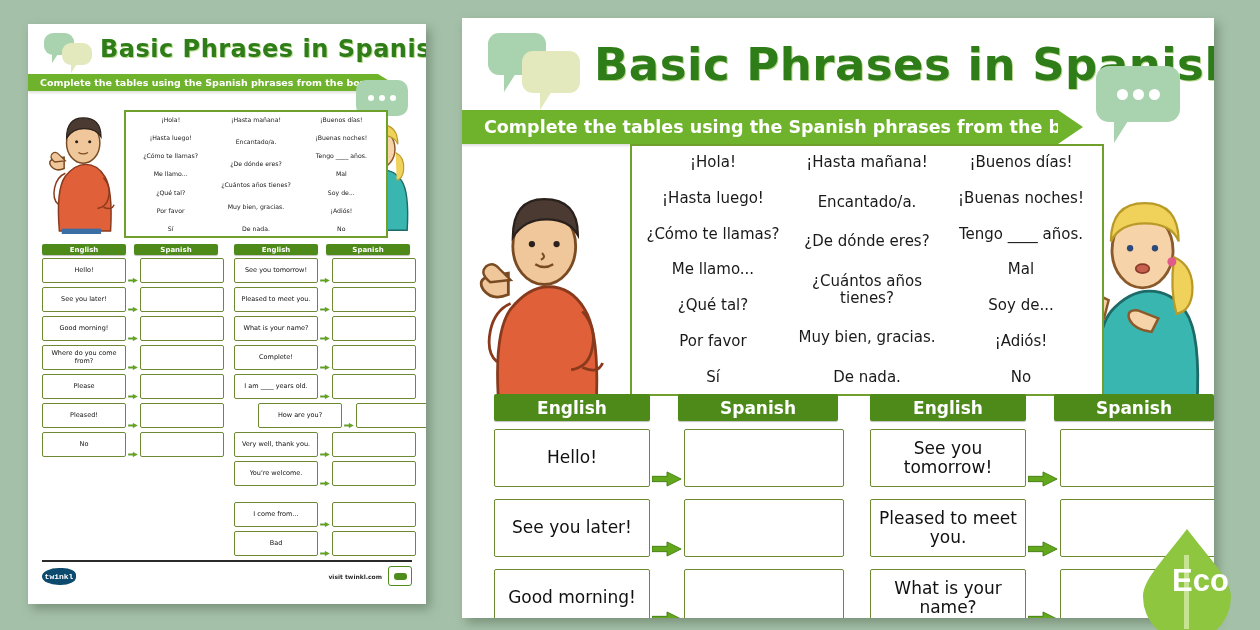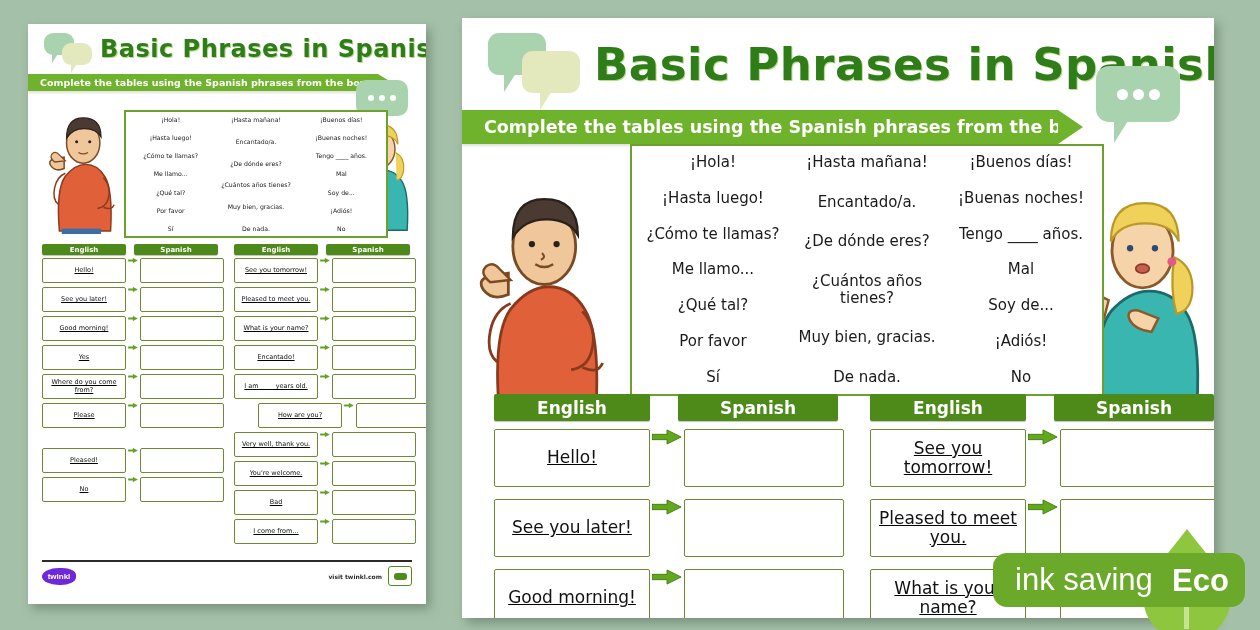--- a/index.html
+++ b/index.html
@@ -53,44 +53,44 @@
   .char svg{display:block;}
 
   
   .tables{position:absolute;display:flex;z-index:5;}
   .tbl{display:flex;flex-direction:column;}
   .thead{display:flex;}
   .chip{background:#4d8a19;color:#fff;font-weight:bold;text-align:center;
         font-family:"DejaVu Sans",sans-serif;border-radius:2px;
         display:flex;align-items:center;justify-content:center;
         box-shadow:0 1px 1px rgba(0,0,0,.25);}
-  .trow{display:flex;align-items:flex-start;text-decoration:underline;}
+  .trow{display:flex;align-items:flex-end;}
   .cell{background:#fff;border:1.5px solid #6d8a33;border-radius:2px;
         display:flex;align-items:center;justify-content:center;
         text-align:center;color:#111;box-sizing:border-box;
         font-family:"DejaVu Sans",sans-serif;line-height:1.12;}
   .cell.blank{}
   .arrow{flex:0 0 auto;position:relative;}
 
   
   .eco{position:absolute;z-index:20;display:flex;align-items:center;}
   .ecobar{background:#6aa92a;border-radius:14px;display:flex;align-items:center;
           padding:0 18px 0 22px;height:54px;}
   .ecobar span{color:#fff;font-size:31px;font-weight:normal;
                font-family:"Liberation Sans",sans-serif;}
   .ecoword{position:absolute;color:#fff;font-size:31px;font-weight:bold;
            font-family:"Liberation Sans",sans-serif;z-index:2;}
 
   
   .foot{position:absolute;left:0;right:0;display:flex;align-items:center;
         justify-content:space-between;}
   .rule{position:absolute;height:2px;background:#2b2b2b;}
-  .twinkl{background:#6d28d9;color:#fff;border-radius:50% 40% 45% 50%;
+  .twinkl{background:#0c4a6e;color:#fff;border-radius:50% 40% 45% 50%;
           display:flex;align-items:center;justify-content:center;
-          font-family:Liberation Sans, sans-serif;font-weight:bold;}
+          font-family:Liberation Mono, monospace;font-weight:bold;}
   .visit{color:#2b2b2b;font-weight:bold;font-family:"DejaVu Sans",sans-serif;}
   .ecomini{border:1px solid #4e8c1c;border-radius:3px;display:flex;
            flex-direction:column;align-items:center;justify-content:center;}
 </style>
 </head>
 <body>
 
 <div class="stage">
 
   <div class="page thumb">
@@ -207,38 +207,29 @@
           <div class="trow" style="margin-bottom: 4px;">
             <div class="cell" style="width: 84px; height: 25px; font-size: 6.5px; padding: 0px 4px;">Good morning!</div>
             <div class="arrow" style="width: 14px; display: flex; justify-content: center;">
               <svg width="10" height="5" viewBox="0 0 34 18">
                 <path d="M0 6 H17 V1 L33 9 L17 17 V12 H0 Z" fill="#63a81c" stroke="#3f7a10" stroke-width="1"></path>
               </svg>
             </div>
             <div class="cell blank" style="width: 84px; height: 25px; font-size: 6.5px;"></div>
           </div>
           <div class="trow" style="margin-bottom: 4px;">
-            <div class="cell" style="width: 84px; height: 25px; font-size: 6.5px; padding: 0px 4px;">Yes</div>
-            <div class="arrow" style="width: 14px; display: flex; justify-content: center;">
-              <svg width="10" height="5" viewBox="0 0 34 18">
-                <path d="M0 6 H17 V1 L33 9 L17 17 V12 H0 Z" fill="#63a81c" stroke="#3f7a10" stroke-width="1"></path>
-              </svg>
-            </div>
-            <div class="cell blank" style="width: 84px; height: 25px; font-size: 6.5px;"></div>
-          </div>
-          <div class="trow" style="margin-bottom: 4px;">
             <div class="cell" style="width: 84px; height: 25px; font-size: 6.5px; padding: 0px 4px;">Where do you come from?</div>
             <div class="arrow" style="width: 14px; display: flex; justify-content: center;">
               <svg width="10" height="5" viewBox="0 0 34 18">
                 <path d="M0 6 H17 V1 L33 9 L17 17 V12 H0 Z" fill="#63a81c" stroke="#3f7a10" stroke-width="1"></path>
               </svg>
             </div>
             <div class="cell blank" style="width: 84px; height: 25px; font-size: 6.5px;"></div>
           </div>
-          <div class="trow" style="margin-bottom: 20px;">
+          <div class="trow" style="margin-bottom: 4px;">
             <div class="cell" style="width: 84px; height: 25px; font-size: 6.5px; padding: 0px 4px;">Please</div>
             <div class="arrow" style="width: 14px; display: flex; justify-content: center;">
               <svg width="10" height="5" viewBox="0 0 34 18">
                 <path d="M0 6 H17 V1 L33 9 L17 17 V12 H0 Z" fill="#63a81c" stroke="#3f7a10" stroke-width="1"></path>
               </svg>
             </div>
             <div class="cell blank" style="width: 84px; height: 25px; font-size: 6.5px;"></div>
           </div>
           <div class="trow" style="margin-bottom: 4px;">
             <div class="cell" style="width: 84px; height: 25px; font-size: 6.5px; padding: 0px 4px;">Pleased!</div>
@@ -286,21 +277,21 @@
           <div class="trow" style="margin-bottom: 4px;">
             <div class="cell" style="width: 84px; height: 25px; font-size: 6.5px; padding: 0px 4px;">What is your name?</div>
             <div class="arrow" style="width: 14px; display: flex; justify-content: center;">
               <svg width="10" height="5" viewBox="0 0 34 18">
                 <path d="M0 6 H17 V1 L33 9 L17 17 V12 H0 Z" fill="#63a81c" stroke="#3f7a10" stroke-width="1"></path>
               </svg>
             </div>
             <div class="cell blank" style="width: 84px; height: 25px; font-size: 6.5px;"></div>
           </div>
           <div class="trow" style="margin-bottom: 4px;">
-            <div class="cell" style="width: 84px; height: 25px; font-size: 6.5px; padding: 0px 4px;">Encantado!</div>
+            <div class="cell" style="width: 84px; height: 25px; font-size: 6.5px; padding: 0px 4px;">Complete!</div>
             <div class="arrow" style="width: 14px; display: flex; justify-content: center;">
               <svg width="10" height="5" viewBox="0 0 34 18">
                 <path d="M0 6 H17 V1 L33 9 L17 17 V12 H0 Z" fill="#63a81c" stroke="#3f7a10" stroke-width="1"></path>
               </svg>
             </div>
             <div class="cell blank" style="width: 84px; height: 25px; font-size: 6.5px;"></div>
           </div>
           <div class="trow" style="margin-bottom: 4px;">
             <div class="cell" style="width: 84px; height: 25px; font-size: 6.5px; padding: 0px 4px;">I am ____ years old.</div>
             <div class="arrow" style="width: 14px; display: flex; justify-content: center;">
@@ -321,40 +312,40 @@
           </div>
           <div class="trow" style="margin-bottom: 4px;">
             <div class="cell" style="width: 84px; height: 25px; font-size: 6.5px; padding: 0px 4px;">Very well, thank you.</div>
             <div class="arrow" style="width: 14px; display: flex; justify-content: center;">
               <svg width="10" height="5" viewBox="0 0 34 18">
                 <path d="M0 6 H17 V1 L33 9 L17 17 V12 H0 Z" fill="#63a81c" stroke="#3f7a10" stroke-width="1"></path>
               </svg>
             </div>
             <div class="cell blank" style="width: 84px; height: 25px; font-size: 6.5px;"></div>
           </div>
-          <div class="trow" style="margin-bottom: 4px;">
+          <div class="trow" style="margin-bottom: 16px;">
             <div class="cell" style="width: 84px; height: 25px; font-size: 6.5px; padding: 0px 4px;">You're welcome.</div>
             <div class="arrow" style="width: 14px; display: flex; justify-content: center;">
               <svg width="10" height="5" viewBox="0 0 34 18">
                 <path d="M0 6 H17 V1 L33 9 L17 17 V12 H0 Z" fill="#63a81c" stroke="#3f7a10" stroke-width="1"></path>
               </svg>
             </div>
             <div class="cell blank" style="width: 84px; height: 25px; font-size: 6.5px;"></div>
           </div>
           <div class="trow" style="margin-bottom: 4px;">
+            <div class="cell" style="width: 84px; height: 25px; font-size: 6.5px; padding: 0px 4px;">I come from...</div>
+            <div class="arrow" style="width: 14px; display: flex; justify-content: center;">
+              <svg width="10" height="5" viewBox="0 0 34 18">
+                <path d="M0 6 H17 V1 L33 9 L17 17 V12 H0 Z" fill="#63a81c" stroke="#3f7a10" stroke-width="1"></path>
+              </svg>
+            </div>
+            <div class="cell blank" style="width: 84px; height: 25px; font-size: 6.5px;"></div>
+          </div>
+          <div class="trow" style="margin-bottom: 4px;">
             <div class="cell" style="width: 84px; height: 25px; font-size: 6.5px; padding: 0px 4px;">Bad</div>
-            <div class="arrow" style="width: 14px; display: flex; justify-content: center;">
-              <svg width="10" height="5" viewBox="0 0 34 18">
-                <path d="M0 6 H17 V1 L33 9 L17 17 V12 H0 Z" fill="#63a81c" stroke="#3f7a10" stroke-width="1"></path>
-              </svg>
-            </div>
-            <div class="cell blank" style="width: 84px; height: 25px; font-size: 6.5px;"></div>
-          </div>
-          <div class="trow" style="margin-bottom: 4px;">
-            <div class="cell" style="width: 84px; height: 25px; font-size: 6.5px; padding: 0px 4px;">I come from...</div>
             <div class="arrow" style="width: 14px; display: flex; justify-content: center;">
               <svg width="10" height="5" viewBox="0 0 34 18">
                 <path d="M0 6 H17 V1 L33 9 L17 17 V12 H0 Z" fill="#63a81c" stroke="#3f7a10" stroke-width="1"></path>
               </svg>
             </div>
             <div class="cell blank" style="width: 84px; height: 25px; font-size: 6.5px;"></div>
           </div>
         </div>
     </div>
 
@@ -526,19 +517,16 @@
           </div>
         </div>
     </div>
   </div>
 
   <div class="eco" style="left:993px;top:527px;width:267px;height:105px;">
     <svg style="position:absolute;left:148px;top:0;" width="92" height="105" viewBox="0 0 92 105">
       <path d="M46 2 C70 34 90 52 90 70 A44 44 0 0 1 2 70 C2 52 22 34 46 2 Z" fill="#8ec63f"></path>
       <rect x="43" y="28" width="5" height="74" fill="#cfe8a0" opacity=".85"></rect>
     </svg>
-    <div class="ecobar" style="position:absolute;left:0;top:26px;width:212px;">
-      <span>ink saving</span>
-    </div>
     <div class="ecoword" style="left:179px;top:36px;">Eco</div>
   </div>
 
 </div>
 
 </body></html>

